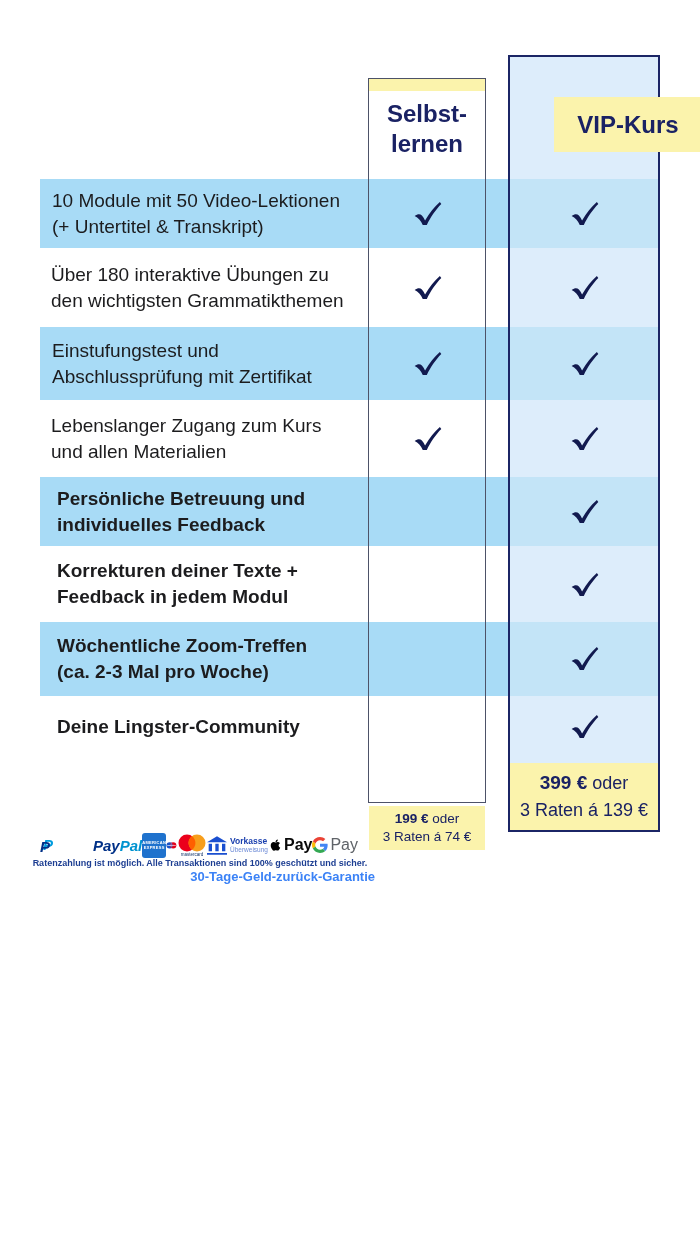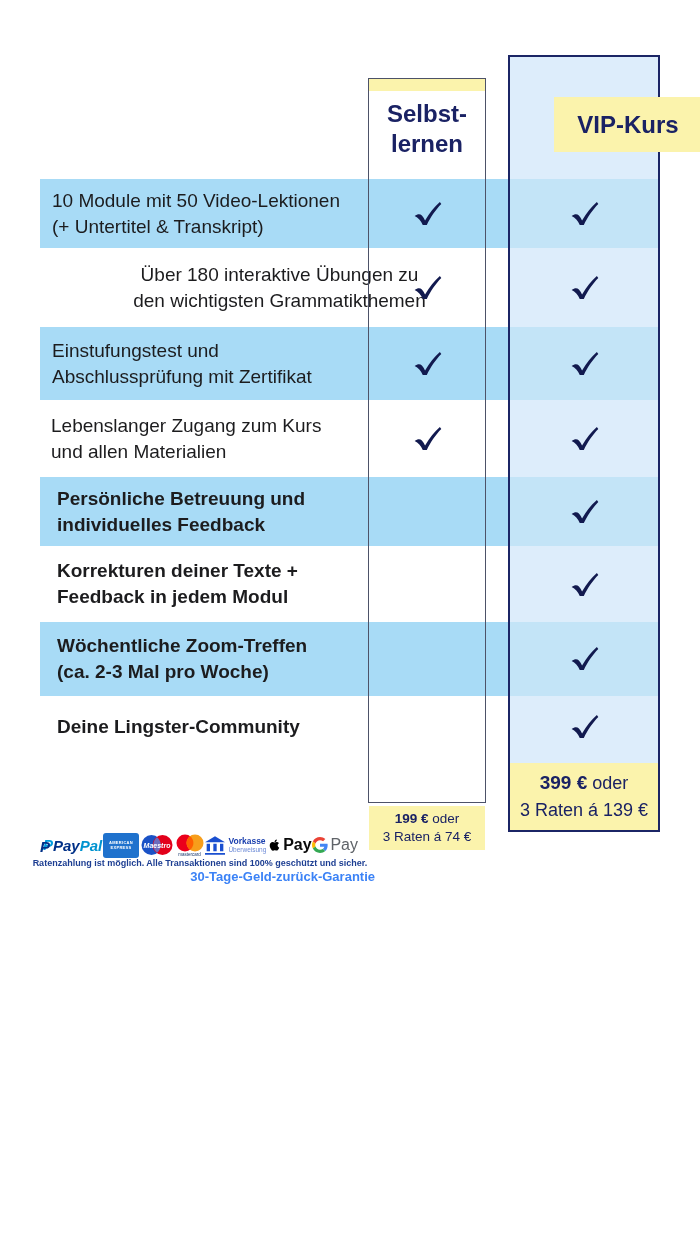--- a/index.html
+++ b/index.html
@@ -6,21 +6,21 @@
   .canvas{position:relative;width:700px;height:1244px;background:#ffffff;overflow:hidden;
           font-family:"Liberation Sans", sans-serif;}
 
   
   .row{position:absolute;left:40px;width:468px;display:flex;flex-direction:column;
        justify-content:center;font-size:19px;line-height:26px;color:#1c1c1e;padding-left:11px;
        box-sizing:border-box;z-index:1;}
   .row.blue{background:#a8dbf6;padding-left:12px;}
   .row.boldrow{font-weight:bold;padding-left:17px;}
   .r1{top:179px;height:69px;}
-  .r2{top:248px;height:79px;text-align:center;}
+  .r2{top:248px;height:79px;}
   .r3{top:327px;height:73px;}
   .r4{top:400px;height:77px;}
   .r5{top:477px;height:69px;}
   .r6{top:546px;height:76px;}
   .r7{top:622px;height:74px;}
   .r8{top:696px;height:62px;}
 
   
   .selbst-col{position:absolute;left:368px;top:78px;width:118px;height:725px;
       border:1px solid #4d5268;box-sizing:border-box;z-index:2;background:transparent;}
@@ -50,21 +50,21 @@
   .cy1{top:199px;} .cy2{top:273px;} .cy3{top:349px;} .cy4{top:424px;}
   .cy5{top:497px;} .cy6{top:570px;} .cy7{top:644px;} .cy8{top:712px;}
 
   
   .payments{position:absolute;left:40px;top:832px;width:318px;height:26px;display:flex;
       align-items:center;justify-content:space-between;z-index:2;}
   .pay-item{display:flex;align-items:center;}
   .paypal-mark{position:relative;width:13px;height:18px;font:italic bold 15px "Liberation Sans",sans-serif;}
   .paypal-mark .ppb{position:absolute;left:3px;top:0;color:#009cde;}
   .paypal-mark .ppf{position:absolute;left:0;top:2px;color:#003087;}
-  .paypal-word{font:italic bold 15px "Liberation Sans",sans-serif;}
+  .paypal-word{font:italic bold 15px "Liberation Sans",sans-serif;margin-left:40px;}
   .paypal-word .w1{color:#003087;} .paypal-word .w2{color:#0093d0;}
   .amex{width:36px;height:25px;background:#1f72cd;border-radius:3px;display:flex;flex-direction:column;
       align-items:center;justify-content:center;color:#fff;font-weight:bold;font-size:4px;line-height:5px;
       letter-spacing:.3px;text-align:center;}
   .mc-wrap{display:flex;flex-direction:column;align-items:center;}
   .mc-label{font-size:4.5px;color:#14356b;margin-top:-1px;}
   .vorkasse{display:flex;align-items:center;gap:3px;}
   .vk-text{display:flex;flex-direction:column;line-height:1;}
   .vk-l1{font-size:8.5px;font-weight:bold;color:#1a3fae;}
   .vk-l2{font-size:6.5px;color:#6b89d6;margin-top:1px;}

